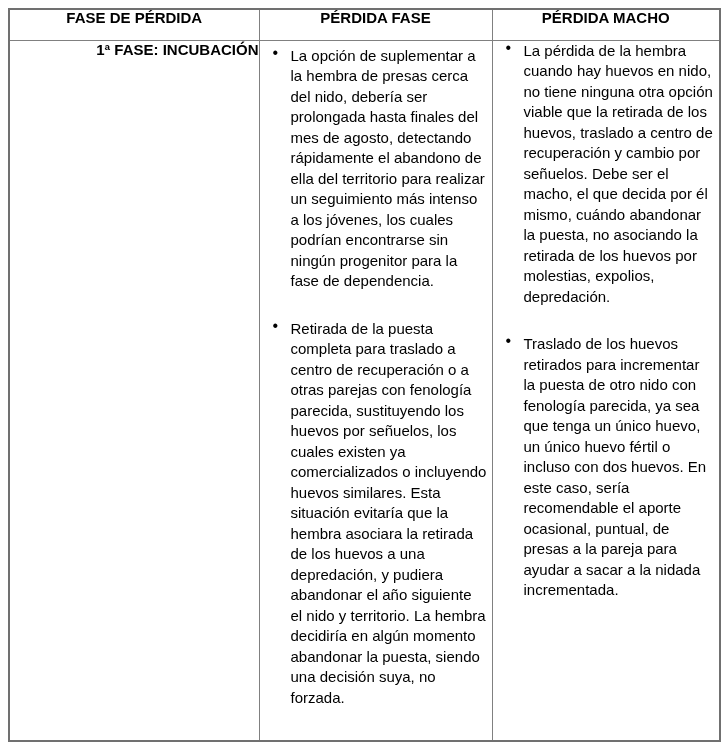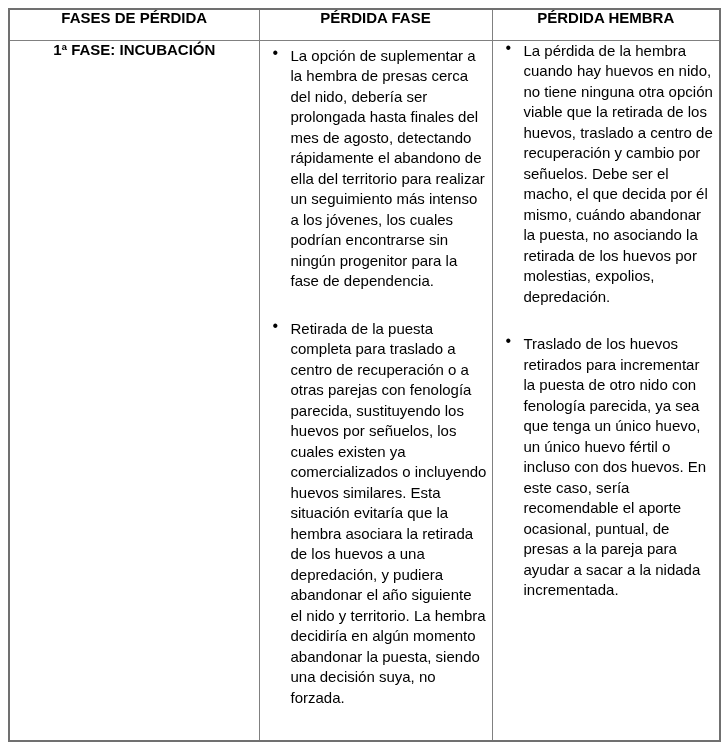--- a/index.html
+++ b/index.html
@@ -47,21 +47,21 @@
     font-size: 15px;
     font-weight: bold;
     text-align: center;
     vertical-align: middle;
     line-height: 1.1;
   }
   td.phase-cell {
     vertical-align: middle;
     font-size: 15px;
     font-weight: bold;
-    text-align: center;
+    text-align: right;
     padding-left: 7px;
     padding-right: 4px;
     line-height: 1.25;
     margin-left: 28px;
   }
   td.bullets-cell {
     font-size: 15px;
     line-height: 20.5px;
   }
   td.bullets-top { vertical-align: top; }
@@ -91,23 +91,23 @@
 
 <div class="page">
   <table class="phase-table">
     <colgroup>
       <col class="c1">
       <col class="c2">
       <col class="c3">
     </colgroup>
     <thead>
       <tr>
-        <th class="header-cell">FASES DE PÉRDIDA</th>
+        <th class="header-cell">FASE DE PÉRDIDA</th>
         <th class="header-cell">PÉRDIDA FASE</th>
-        <th class="header-cell">PÉRDIDA HEMBRA</th>
+        <th class="header-cell">PÉRDIDA MACHO</th>
       </tr>
     </thead>
     <tbody>
       <tr>
         <td class="phase-cell">1ª FASE: INCUBACIÓN</td>
         <td class="bullets-cell bullets-top">
           <ul class="bullet-list">
               <li><span class="bullet-marker">•</span><span>La opción de suplementar a la hembra de presas cerca del nido, debería ser prolongada hasta finales del mes de agosto, detectando rápidamente el abandono de ella del territorio para realizar un seguimiento más intenso a los jóvenes, los cuales podrían encontrarse sin ningún progenitor para la fase de dependencia.</span></li>
               <li><span class="bullet-marker">•</span><span>Retirada de la puesta completa para traslado a centro de recuperación o a otras parejas con fenología parecida, sustituyendo los huevos por señuelos, los cuales existen ya comercializados o incluyendo huevos similares. Esta situación evitaría que la hembra asociara la retirada de los huevos a una depredación, y pudiera abandonar el año siguiente el nido y territorio. La hembra decidiría en algún momento abandonar la puesta, siendo una decisión suya, no forzada.</span></li>
             </ul>

